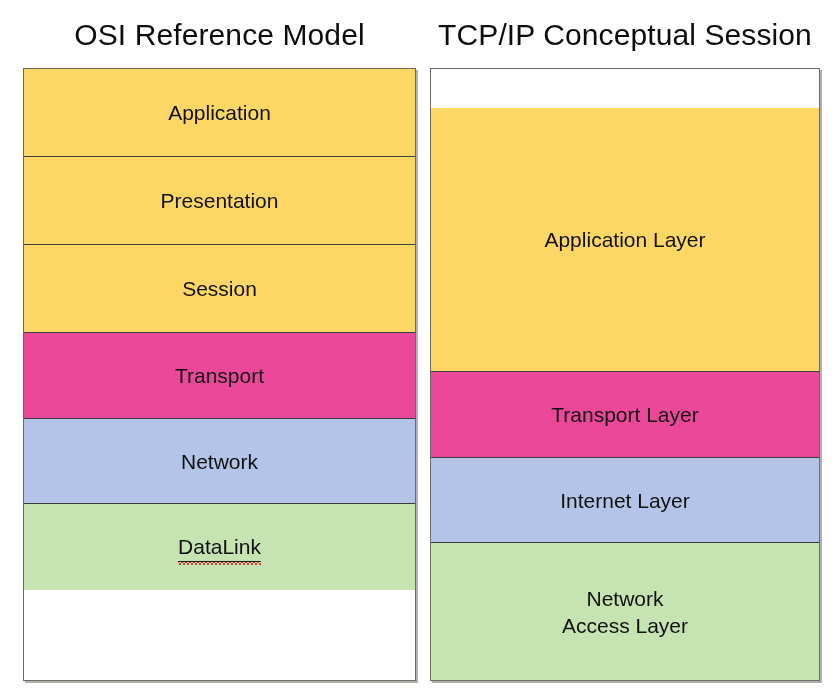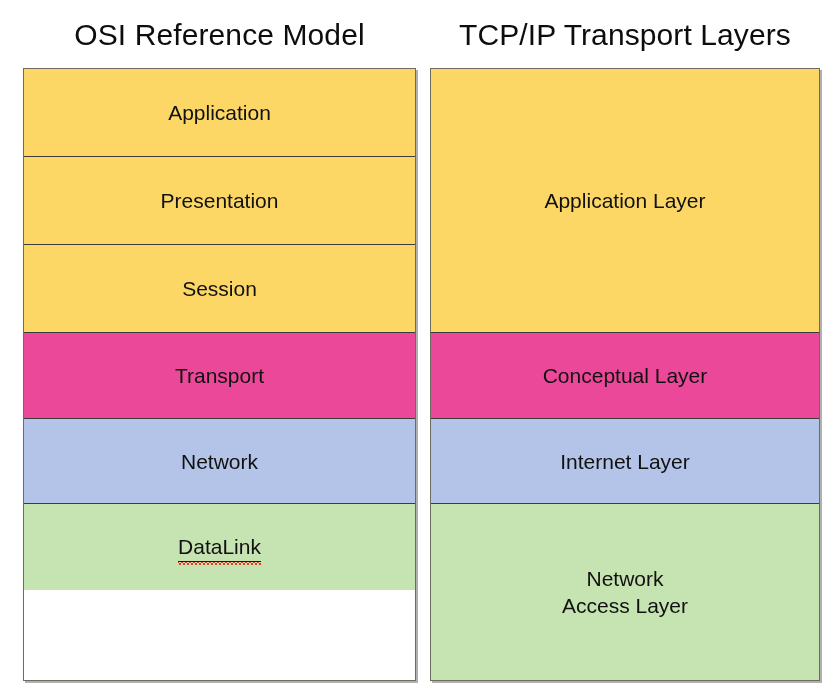--- a/index.html
+++ b/index.html
@@ -75,21 +75,21 @@
   
   .h-app   { flex: 0 0 88px; }
   .h-pres  { flex: 0 0 88px; align-items: center; }
   .h-sess  { flex: 0 0 88px; }
   .h-trans { flex: 0 0 86px; }
   .h-net   { flex: 0 0 85px; }
   .h-data  { flex: 0 0 86px; }
   .h-phys  { flex: 1 1 auto; }
 
   
-  .h-t-app  { flex: 0 0 264px; }
+  .h-t-app  { flex: 0 0 264px; margin-top: 39px; }
   .h-t-tran { flex: 0 0 86px;  }
   .h-t-int  { flex: 0 0 85px;  }
   .h-t-acc  { flex: 1 1 auto;  }
 
   
   .misspelled {
     position: relative;
     display: inline-block;
     border-bottom: 1px solid #1a1a1a;
     padding-bottom: 1px;
@@ -110,21 +110,21 @@
 
   .multiline { white-space: pre-line; }
 </style>
 </head>
 <body>
 
 <div class="diagram">
 
   <div class="title title-left">OSI Reference Model</div>
 
-  <div class="title title-right">TCP/IP Transport Layers</div>
+  <div class="title title-right">TCP/IP Conceptual Session</div>
 
   <div class="column col-left">
 
     <div class="layer fill-yellow h-app">
       <span>Application</span>
     </div>
 
     <div class="layer fill-yellow h-pres">
       <span>Presentation</span>
     </div>
@@ -148,21 +148,21 @@
 
   </div>
 
   <div class="column col-right">
 
     <div class="layer fill-yellow h-t-app">
       <span>Application Layer</span>
     </div>
 
     <div class="layer fill-peach h-t-tran">
-      <span>Conceptual Layer</span>
+      <span>Transport Layer</span>
     </div>
 
     <div class="layer fill-blue h-t-int">
       <span>Internet Layer</span>
     </div>
 
     <div class="layer fill-green h-t-acc">
       <span class="multiline">Network
 Access Layer</span>
     </div>

